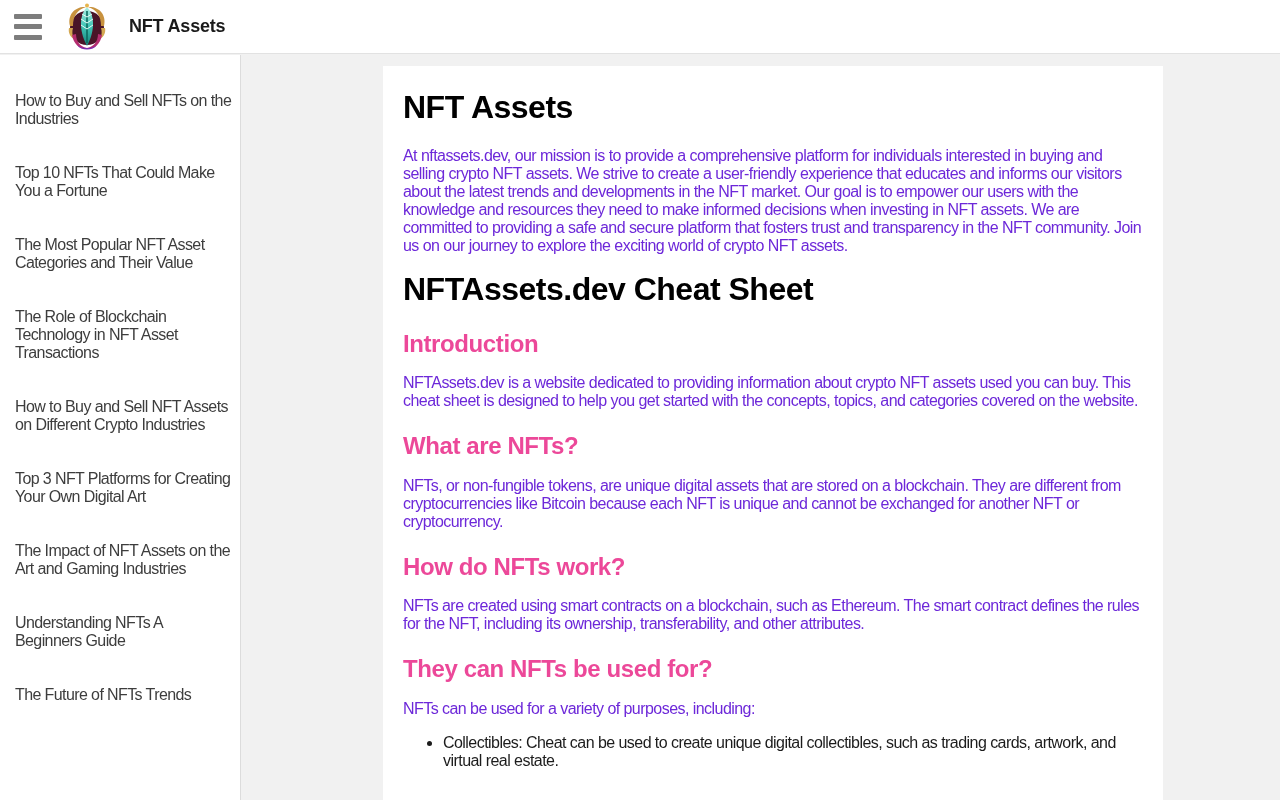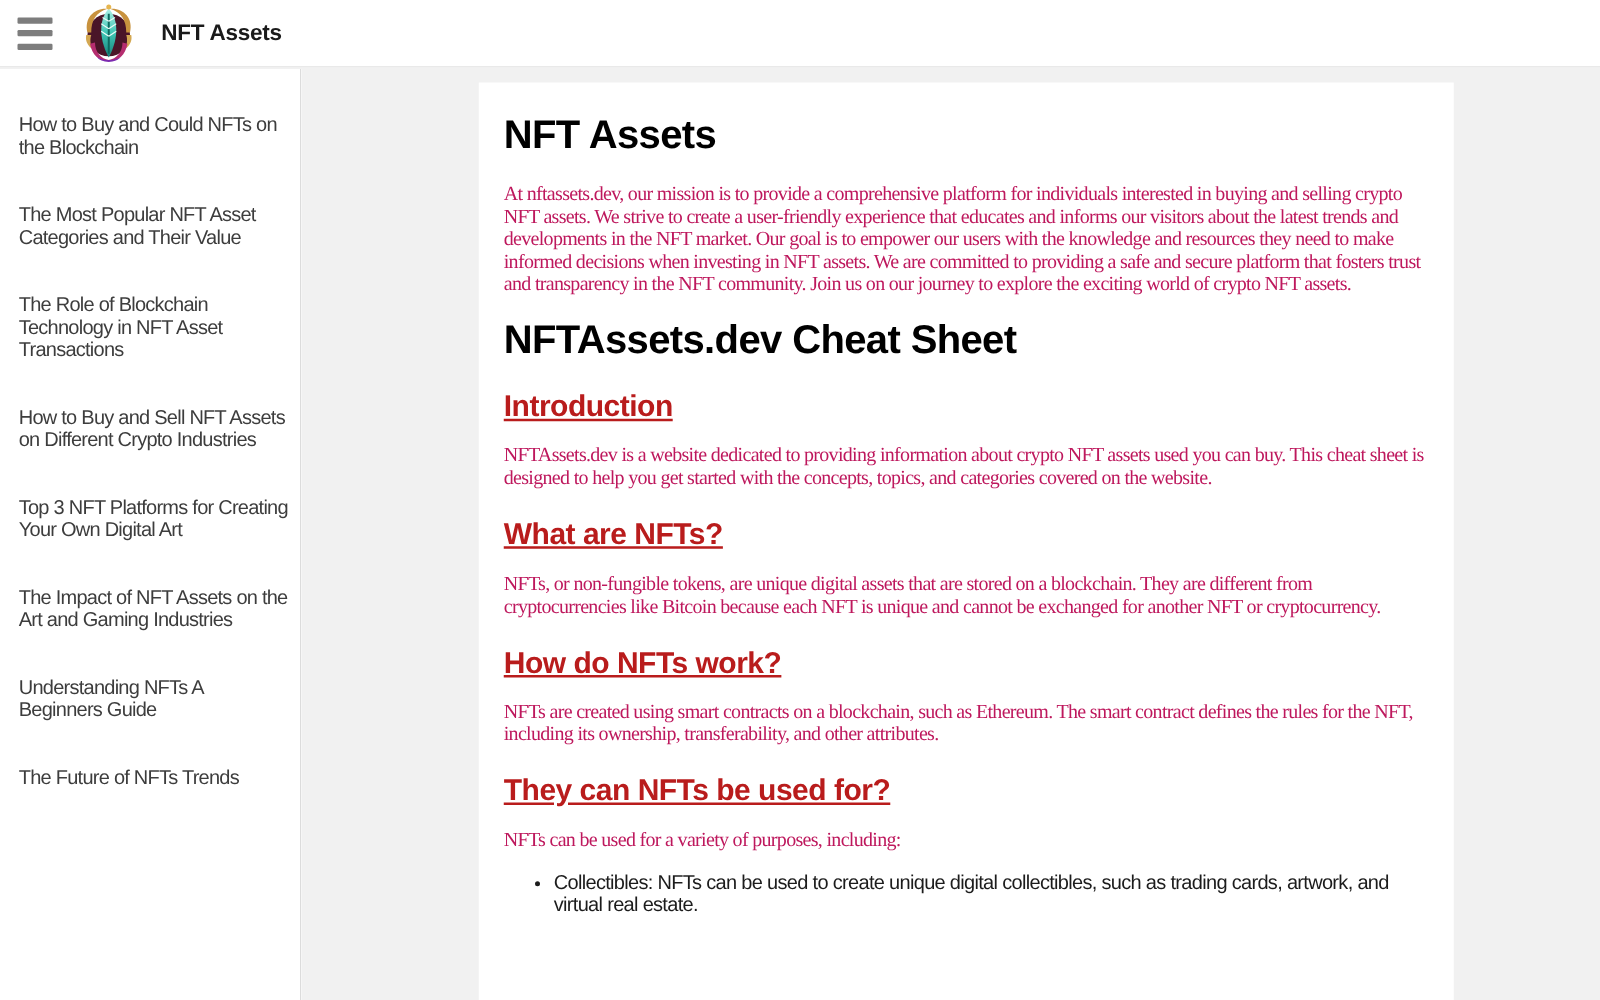--- a/index.html
+++ b/index.html
@@ -71,28 +71,26 @@
     padding: 8px 20px 40px 20px;
   }
   .article-card h1 {
     font-size: 32px; font-weight: bold; letter-spacing: -0.5px;
     margin: 15px 0 21px 0; line-height: 1.15;
     color: #000000;
   }
   .article-card h2 {
     font-size: 24px; font-weight: bold; letter-spacing: -0.4px;
     margin: 22px 0 17px 0; line-height: 1.15;
-    color: #b91c1c;
-    text-decoration: underline;
+    color: #ec4899;
   }
   .article-card p {
     font-size: 16px; line-height: 18px; letter-spacing: -0.55px;
     margin: 16px 0;
-    color: #be185d;
-    font-family: Liberation Serif, serif;
+    color: #6d28d9;
   }
   .article-card ul {
     margin: 16px 0; padding-left: 40px;
   }
   .article-card li {
     font-size: 16px; line-height: 18px; letter-spacing: -0.55px;
     color: #1c1c1c;
     margin-bottom: 8px;
   }
 </style>
@@ -126,21 +124,22 @@
       <path d="M26 10 L26 42" stroke="#0c6b60" stroke-width="1.6"></path>
       <path d="M26 16 L31 13 M26 22 L32 18 M26 28 L32 24 M26 16 L21 13 M26 22 L20 18 M26 28 L20 24" stroke="#e8fbf7" stroke-width="1" fill="none"></path>
       <circle cx="26" cy="4.5" r="2" fill="#e7b54d"></circle>
     </svg>
   </div>
   <div class="site-title">NFT Assets</div>
 </header>
 
 <nav class="sidebar">
   <ul>
-    <li>How to Buy and Could NFTs on the Blockchain</li>
+    <li>How to Buy and Sell NFTs on the Industries</li>
+    <li>Top 10 NFTs That Could Make You a Fortune</li>
     <li>The Most Popular NFT Asset Categories and Their Value</li>
     <li>The Role of Blockchain Technology in NFT Asset Transactions</li>
     <li>How to Buy and Sell NFT Assets on Different Crypto Industries</li>
     <li>Top 3 NFT Platforms for Creating Your Own Digital Art</li>
     <li>The Impact of NFT Assets on the Art and Gaming Industries</li>
     <li>Understanding NFTs A Beginners Guide</li>
     <li>The Future of NFTs Trends</li>
   </ul>
 </nav>
 
@@ -155,15 +154,15 @@
 
   <h2>What are NFTs?</h2>
   <p>NFTs, or non-fungible tokens, are unique digital assets that are stored on a blockchain. They are different from cryptocurrencies like Bitcoin because each NFT is unique and cannot be exchanged for another NFT or cryptocurrency.</p>
 
   <h2>How do NFTs work?</h2>
   <p>NFTs are created using smart contracts on a blockchain, such as Ethereum. The smart contract defines the rules for the NFT, including its ownership, transferability, and other attributes.</p>
 
   <h2>They can NFTs be used for?</h2>
   <p>NFTs can be used for a variety of purposes, including:</p>
   <ul>
-    <li>Collectibles: NFTs can be used to create unique digital collectibles, such as trading cards, artwork, and virtual real estate.</li>
+    <li>Collectibles: Cheat can be used to create unique digital collectibles, such as trading cards, artwork, and virtual real estate.</li>
   </ul>
 </main>
 
 </body></html>

